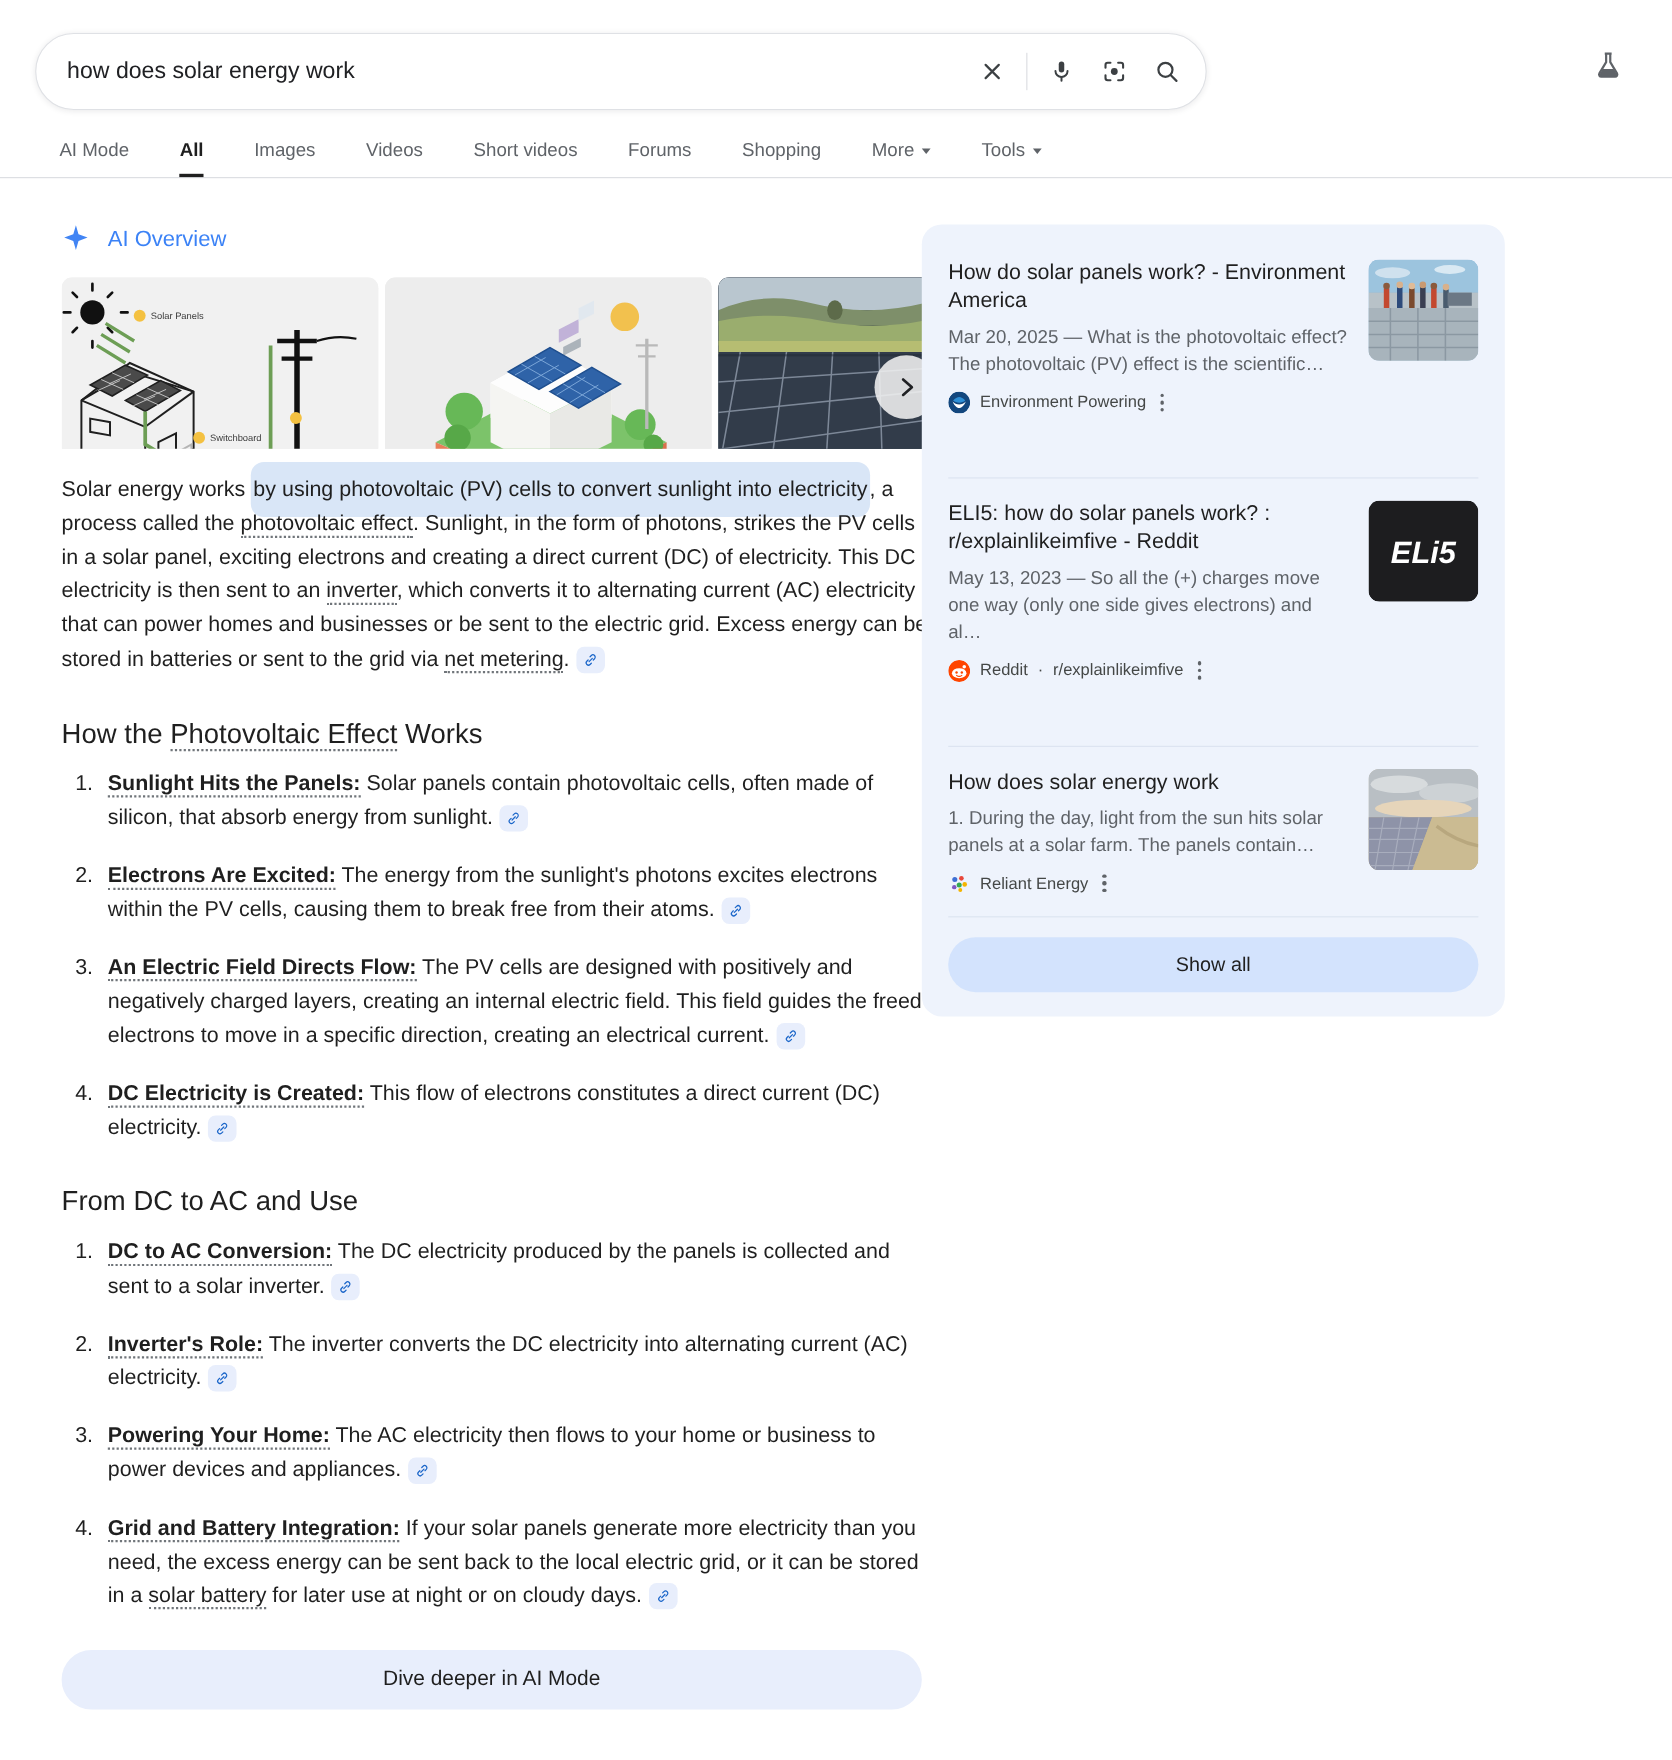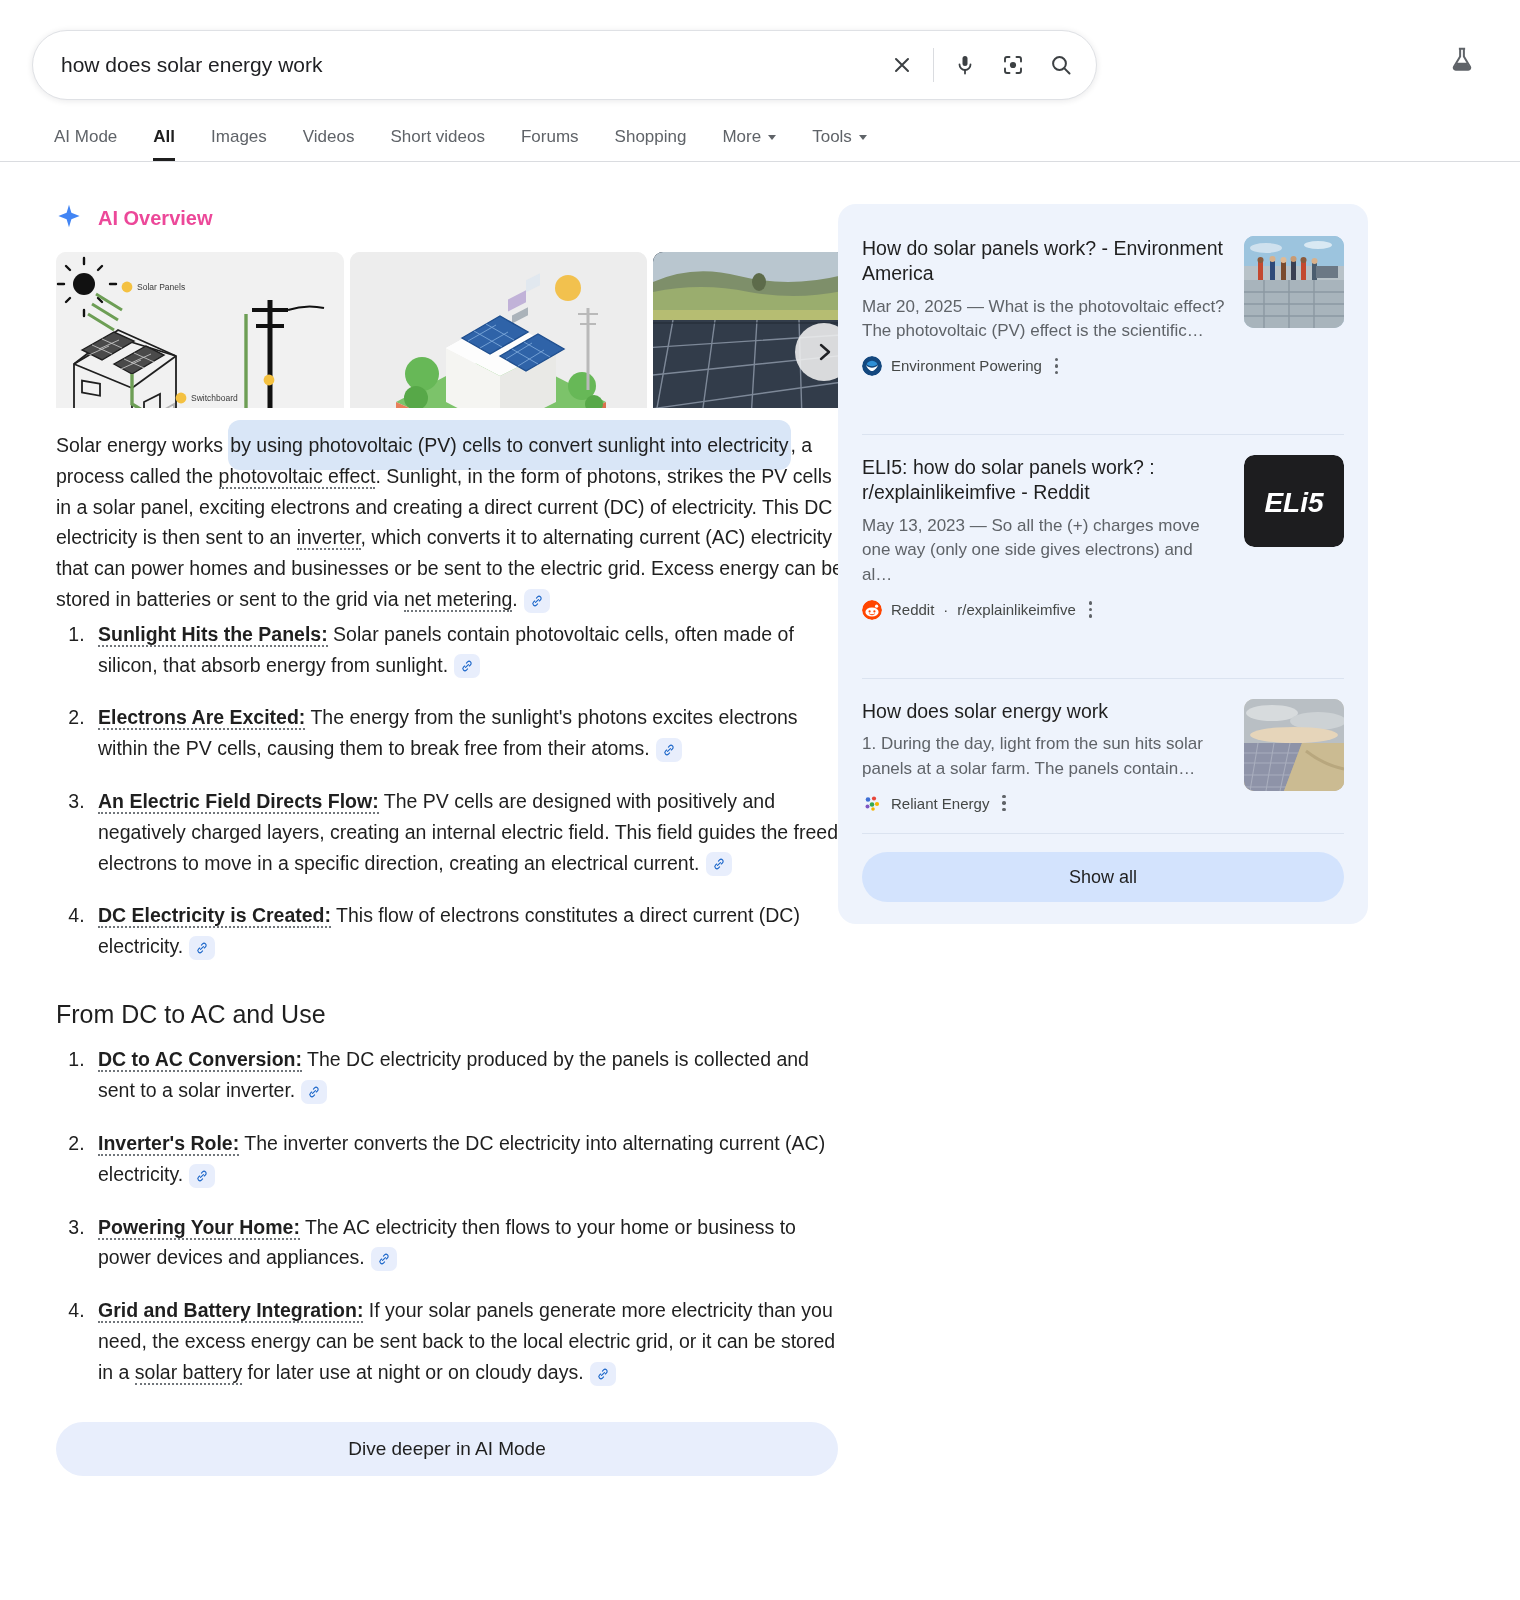--- a/index.html
+++ b/index.html
@@ -55,21 +55,21 @@
     display: flex; align-items: center; justify-content: center;
     cursor: pointer;
   }
 
   
   .tabs {
     position: absolute;
     left: 50px; bottom: 0;
     display: flex;
     align-items: flex-end;
-    gap: 0;
+    gap: 10px;
     font-size: 17px;
   }
   .tab {
     padding: 0 18px 14px 18px;
     color: #5f6368;
     cursor: pointer;
     white-space: nowrap;
     position: relative;
     line-height: 20px;
   }
@@ -90,21 +90,21 @@
     vertical-align: middle;
   }
 
   
   .page { position: relative; width: 1520px; }
   .ai-col { position: absolute; left: 56px; top: 36px; width: 790px; }
   .src-col { position: absolute; left: 838px; top: 42px; width: 530px; }
 
   
   .ai-head { display: flex; align-items: center; height: 40px; position: relative; }
-  .ai-head-title { font-size: 20px; color: #ec4899; margin-left: 16px; font-weight: bold; }
+  .ai-head-title { font-size: 20px; color: #3b82f6; margin-left: 16px; }
   .ai-kebab {
     position: absolute;
     right: -496px; top: 8px;
     width: 28px; height: 28px;
     display: flex; flex-direction: column; align-items: center; justify-content: center;
     gap: 4px; cursor: pointer;
   }
   .ai-kebab i { width: 4px; height: 4px; border-radius: 50%; background: #5f6368; display: block; }
 
   
@@ -428,20 +428,21 @@
       </div>
     </div>
 
     <div class="ai-body">
       <p><span>Solar energy works </span><span class="hl">by using photovoltaic (PV) cells to convert sunlight into electricity</span><span>, a process called the </span><span class="dot">photovoltaic effect</span><span>. Sunlight, in the form of photons, strikes the PV cells in a solar panel, exciting electrons and creating a direct current (DC) of electricity. This DC electricity is then sent to an </span><span class="dot">inverter</span><span>, which converts it to alternating current (AC) electricity that can power homes and businesses or be sent to the electric grid. Excess energy can be stored in batteries or sent to the grid via </span><span class="dot">net metering</span><span>.</span><span class="chip">
         <svg width="14" height="14" viewBox="0 0 24 24">
               <path d="M9.5 14.5 L14.5 9.5 M8 12 L6 14 a3.5 3.5 0 0 0 5 5 l2-2 M16 12 l2-2 a3.5 3.5 0 0 0-5-5 l-2 2" stroke="#1b66c9" stroke-width="1.9" fill="none" stroke-linecap="round"></path>
             </svg>
       </span></p>
 
+      <h2 class="sec-head"><span>How the </span><span class="dot">Photovoltaic Effect</span><span> Works</span></h2>
       <ol class="ai-list">
         <li><b class="dot">Sunlight Hits the Panels:</b><span> Solar panels contain photovoltaic cells, often made of silicon, that absorb energy from sunlight.</span><span class="chip">
               <svg width="14" height="14" viewBox="0 0 24 24">
                 <path d="M9.5 14.5 L14.5 9.5 M8 12 L6 14 a3.5 3.5 0 0 0 5 5 l2-2 M16 12 l2-2 a3.5 3.5 0 0 0-5-5 l-2 2" stroke="#1b66c9" stroke-width="1.9" fill="none" stroke-linecap="round"></path>
               </svg>
             </span></li>
         <li><b class="dot">Electrons Are Excited:</b><span> The energy from the sunlight's photons excites electrons within the PV cells, causing them to break free from their atoms.</span><span class="chip">
               <svg width="14" height="14" viewBox="0 0 24 24">
                 <path d="M9.5 14.5 L14.5 9.5 M8 12 L6 14 a3.5 3.5 0 0 0 5 5 l2-2 M16 12 l2-2 a3.5 3.5 0 0 0-5-5 l-2 2" stroke="#1b66c9" stroke-width="1.9" fill="none" stroke-linecap="round"></path>
               </svg>

